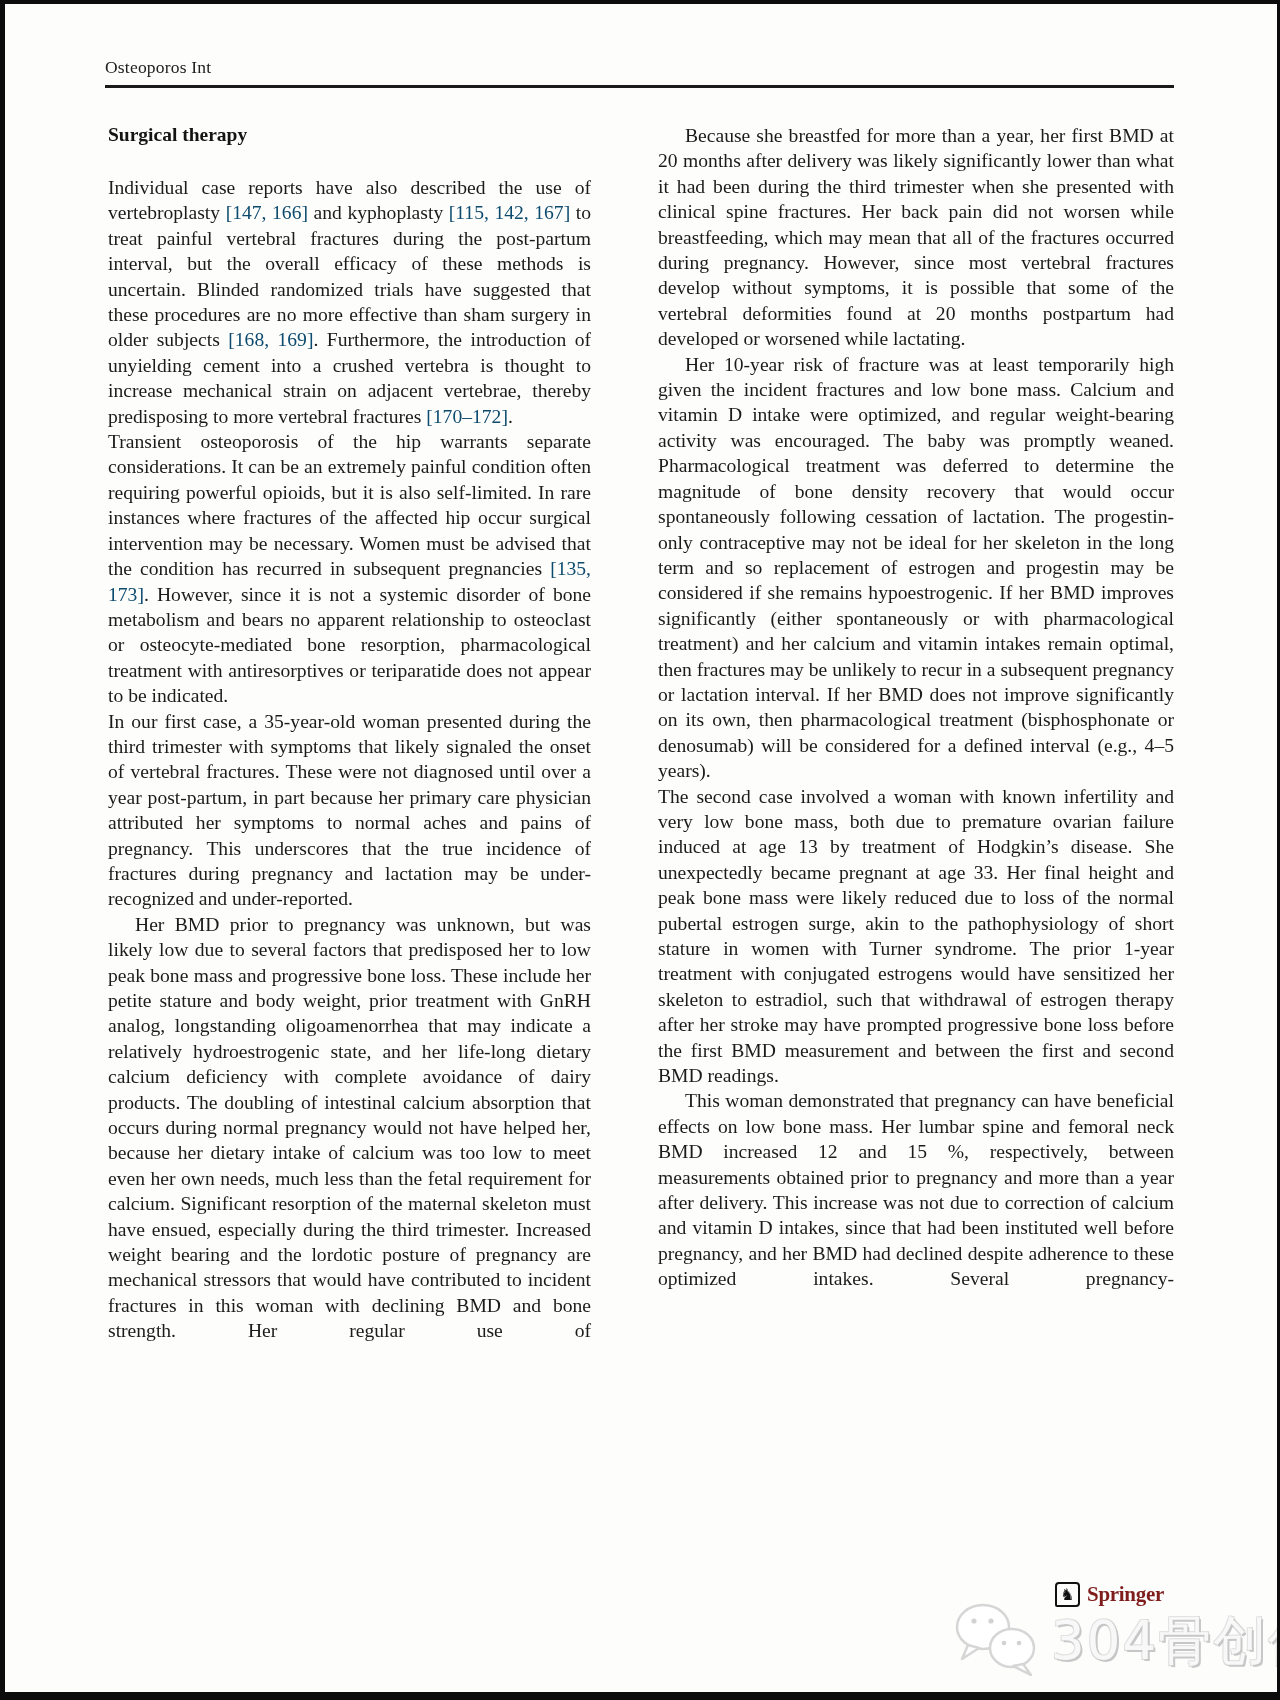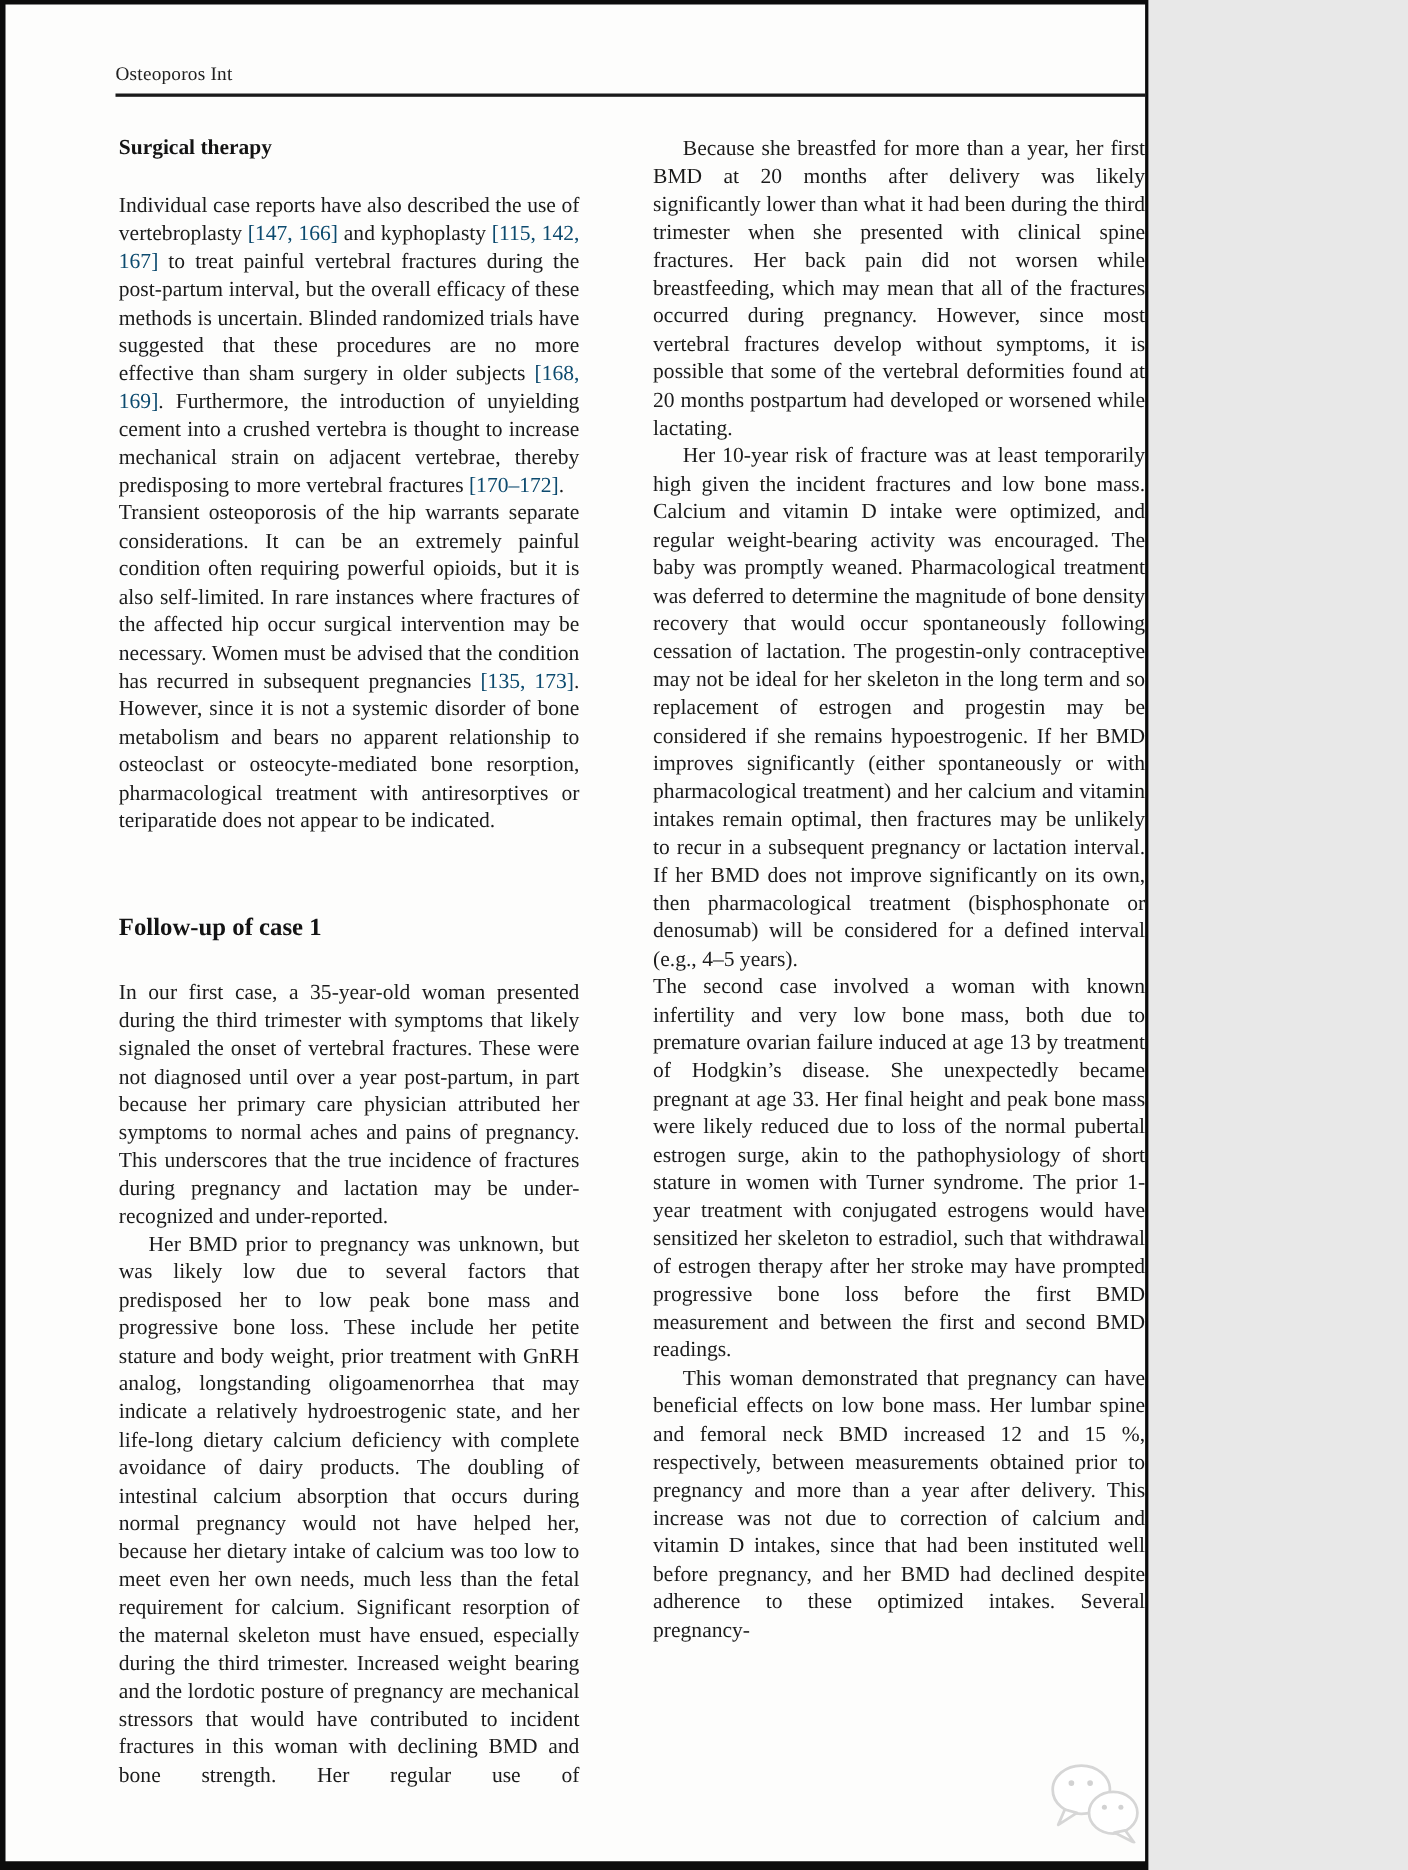--- a/index.html
+++ b/index.html
@@ -1,19 +1,19 @@
 <!DOCTYPE html>
 <html><head>
 <meta charset="utf-8">
 <title>Osteoporos Int</title>
 <style>
   html, body { margin: 0; padding: 0; background: #e8e8e8; }
   .page {
     position: relative;
-    width: 1044px;
+    width: 1280px;
     height: 1700px;
     box-sizing: border-box;
     background: #fdfdfc;
     border: solid #0c0c0c;
     border-width: 4px 3px 8px 5px;
     overflow: hidden;
     font-family: "Liberation Serif", "DejaVu Serif", serif;
     color: #1b1b1b;
   }
   .running-head {
@@ -111,21 +111,20 @@
   <hr class="head-rule">
 
   <div class="columns">
 
     <div class="col-left">
       <h3 class="subhead">Surgical therapy</h3>
       <p class="body-par">Individual case reports have also described the use of vertebroplasty <span class="cite">[147, 166]</span> and kyphoplasty <span class="cite">[115, 142, 167]</span> to treat painful vertebral fractures during the post-partum interval, but the overall efficacy of these methods is uncertain. Blinded randomized trials have suggested that these procedures are no more effective than sham surgery in older subjects <span class="cite">[168, 169]</span>. Furthermore, the introduction of unyielding cement into a crushed vertebra is thought to increase mechanical strain on adjacent vertebrae, thereby predisposing to more vertebral fractures <span class="cite">[170–172]</span>.</p>
 
       <p class="body-par">Transient osteoporosis of the hip warrants separate considerations. It can be an extremely painful condition often requiring powerful opioids, but it is also self-limited. In rare instances where fractures of the affected hip occur surgical intervention may be necessary. Women must be advised that the condition has recurred in subsequent pregnancies <span class="cite">[135, 173]</span>. However, since it is not a systemic disorder of bone metabolism and bears no apparent relationship to osteoclast or osteocyte-mediated bone resorption, pharmacological treatment with antiresorptives or teriparatide does not appear to be indicated.</p>
 
-      <h2 class="sectionhead">Follow-up of case 1</h2>
       <p class="body-par">In our first case, a 35-year-old woman presented during the third trimester with symptoms that likely signaled the onset of vertebral fractures. These were not diagnosed until over a year post-partum, in part because her primary care physician attributed her symptoms to normal aches and pains of pregnancy. This underscores that the true incidence of fractures during pregnancy and lactation may be under-recognized and under-reported.</p>
       <p class="body-par indent justify-last">Her BMD prior to pregnancy was unknown, but was likely low due to several factors that predisposed her to low peak bone mass and progressive bone loss. These include her petite stature and body weight, prior treatment with GnRH analog, longstanding oligoamenorrhea that may indicate a relatively hydroestrogenic state, and her life-long dietary calcium deficiency with complete avoidance of dairy products. The doubling of intestinal calcium absorption that occurs during normal pregnancy would not have helped her, because her dietary intake of calcium was too low to meet even her own needs, much less than the fetal requirement for calcium. Significant resorption of the maternal skeleton must have ensued, especially during the third trimester. Increased weight bearing and the lordotic posture of pregnancy are mechanical stressors that would have contributed to incident fractures in this woman with declining BMD and bone strength. Her regular use of</p>
     </div>
 
     <div class="col-right">
       <p class="body-par indent">Because she breastfed for more than a year, her first BMD at 20 months after delivery was likely significantly lower than what it had been during the third trimester when she presented with clinical spine fractures. Her back pain did not worsen while breastfeeding, which may mean that all of the fractures occurred during pregnancy. However, since most vertebral fractures develop without symptoms, it is possible that some of the vertebral deformities found at 20 months postpartum had developed or worsened while lactating.</p>
       <p class="body-par indent">Her 10-year risk of fracture was at least temporarily high given the incident fractures and low bone mass. Calcium and vitamin D intake were optimized, and regular weight-bearing activity was encouraged. The baby was promptly weaned. Pharmacological treatment was deferred to determine the magnitude of bone density recovery that would occur spontaneously following cessation of lactation. The progestin-only contraceptive may not be ideal for her skeleton in the long term and so replacement of estrogen and progestin may be considered if she remains hypoestrogenic. If her BMD improves significantly (either spontaneously or with pharmacological treatment) and her calcium and vitamin intakes remain optimal, then fractures may be unlikely to recur in a subsequent pregnancy or lactation interval. If her BMD does not improve significantly on its own, then pharmacological treatment (bisphosphonate or denosumab) will be considered for a defined interval (e.g., 4–5 years).</p>
 
       <p class="body-par">The second case involved a woman with known infertility and very low bone mass, both due to premature ovarian failure induced at age 13 by treatment of Hodgkin’s disease. She unexpectedly became pregnant at age 33. Her final height and peak bone mass were likely reduced due to loss of the normal pubertal estrogen surge, akin to the pathophysiology of short stature in women with Turner syndrome. The prior 1-year treatment with conjugated estrogens would have sensitized her skeleton to estradiol, such that withdrawal of estrogen therapy after her stroke may have prompted progressive bone loss before the first BMD measurement and between the first and second BMD readings.</p>
       <p class="body-par indent justify-last">This woman demonstrated that pregnancy can have beneficial effects on low bone mass. Her lumbar spine and femoral neck BMD increased 12 and 15 %, respectively, between measurements obtained prior to pregnancy and more than a year after delivery. This increase was not due to correction of calcium and vitamin D intakes, since that had been instituted well before pregnancy, and her BMD had declined despite adherence to these optimized intakes. Several pregnancy-</p>

